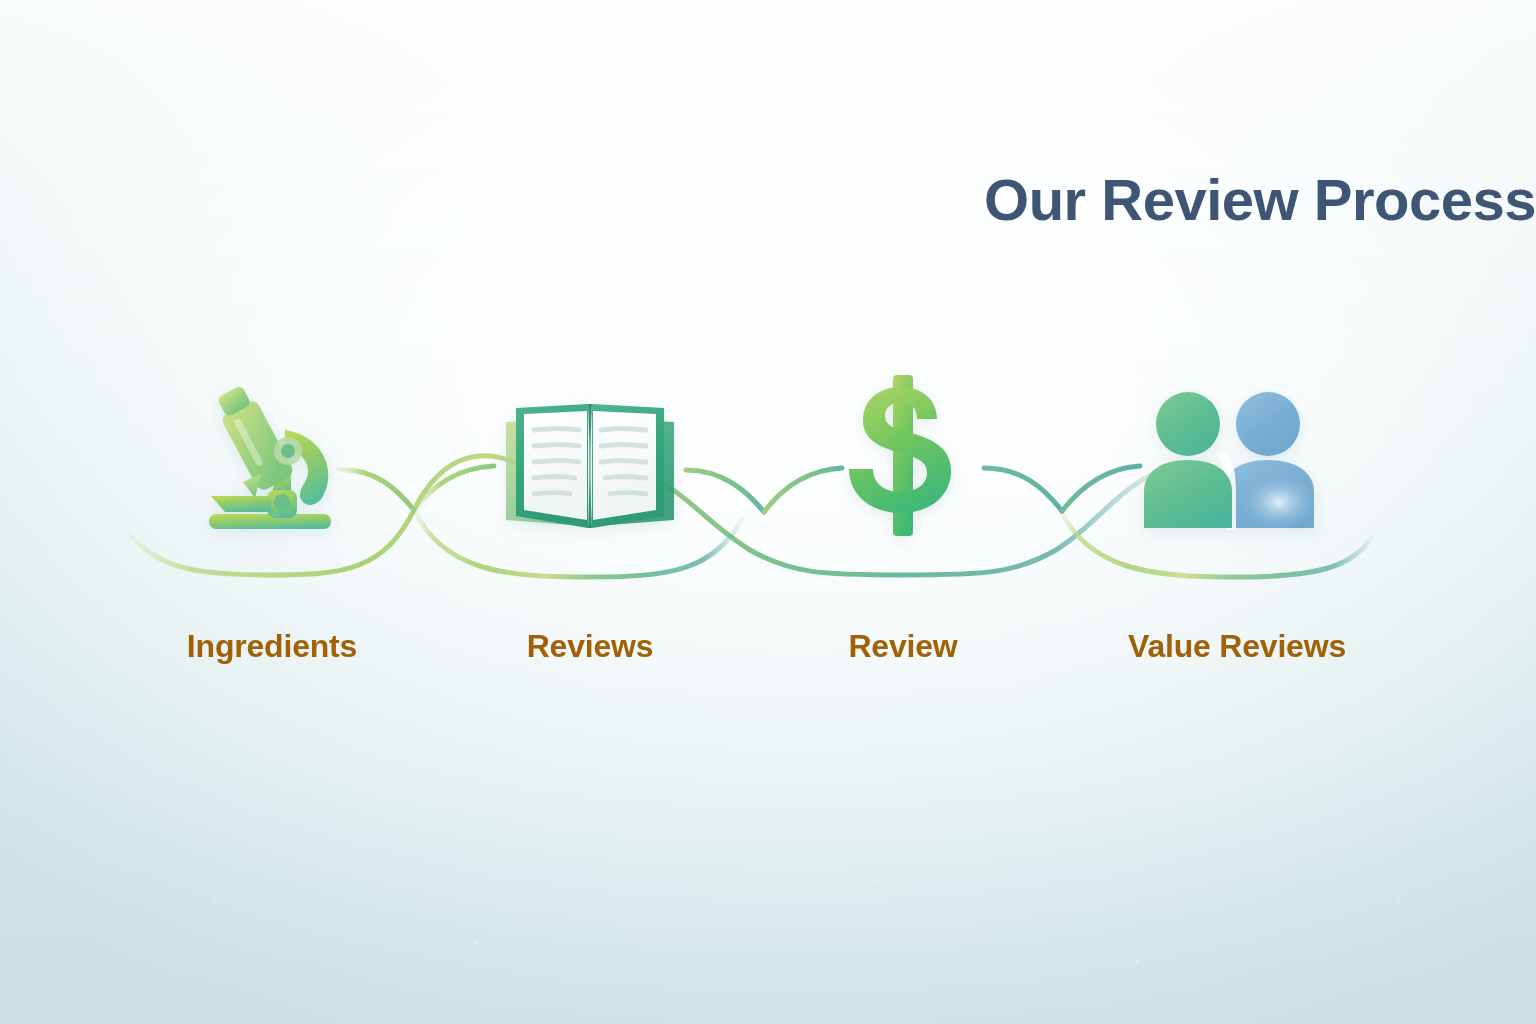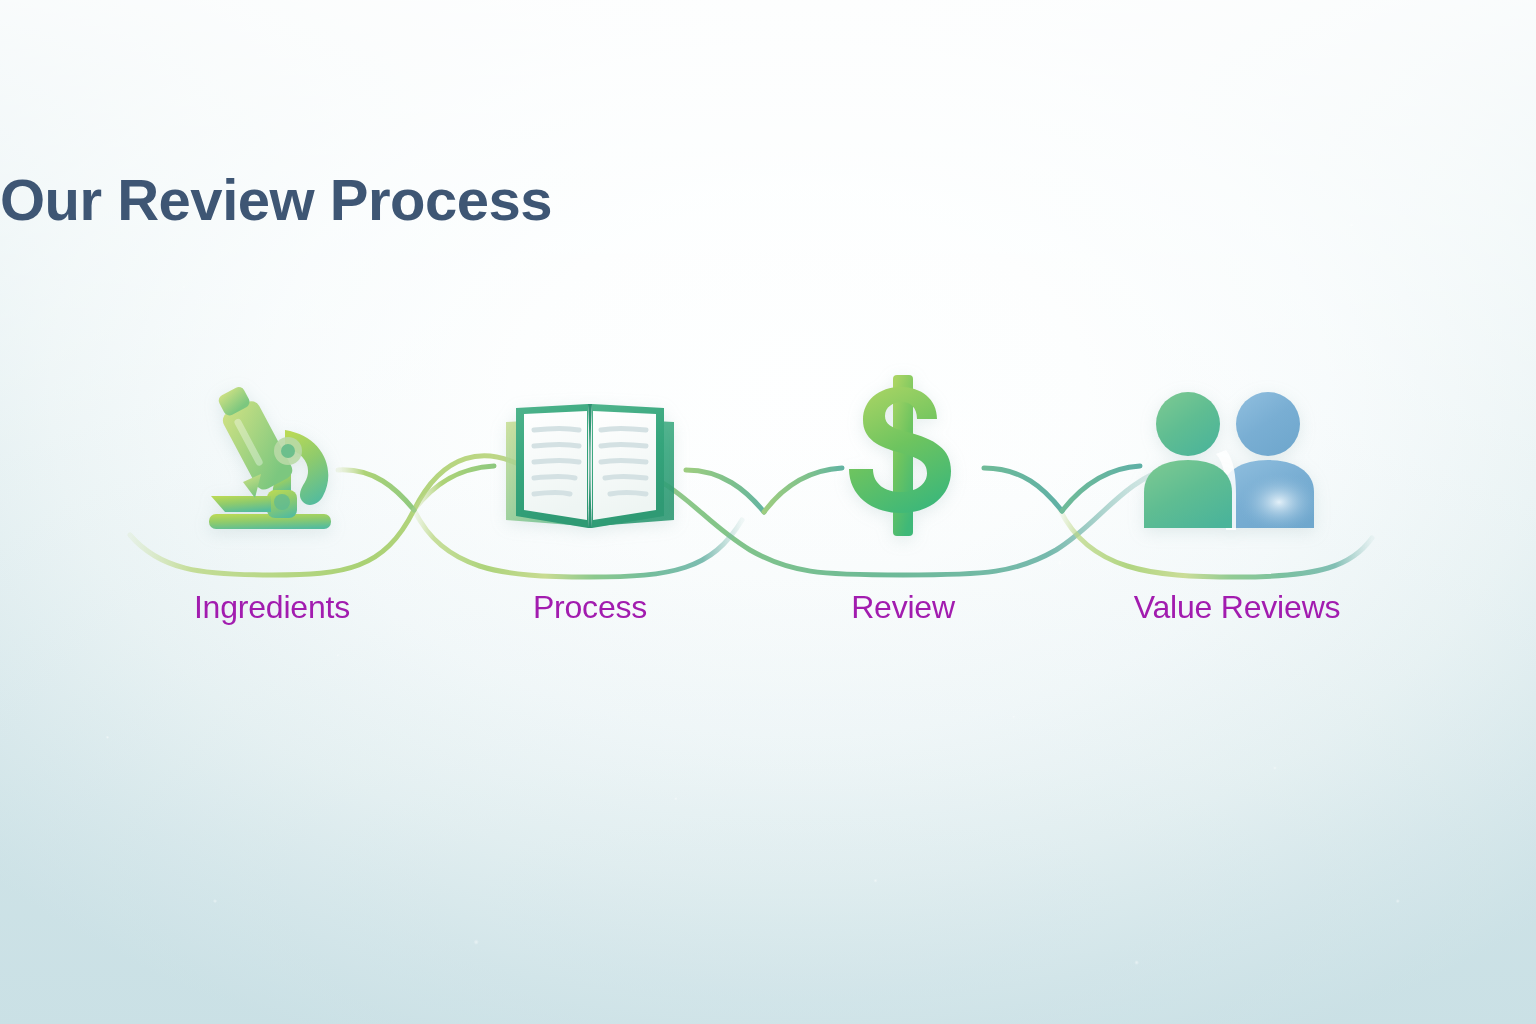--- a/index.html
+++ b/index.html
@@ -44,21 +44,21 @@
       radial-gradient(circle 2.5px at 88% 22%, rgba(255,255,255,.7), transparent 70%),
       radial-gradient(circle 2px at 36% 15%, rgba(255,255,255,.6), transparent 70%),
       radial-gradient(circle 3px at 69% 55%, rgba(255,255,255,.8), transparent 70%),
       radial-gradient(circle 2px at 26% 48%, rgba(255,255,255,.7), transparent 70%);
   }
 
   
   #title {
     position:absolute;
     top:166px; left:0; width:100%;
-    text-align:left;
+    text-align:right;
     font-size:58px;
     font-weight:700;
     letter-spacing:-0.5px;
     color:#3e5674;
   }
 
   
   #connectors {
     position:absolute;
     left:0; top:370px;
@@ -79,24 +79,24 @@
     text-align:center;
   }
   .step-icon {
     height:170px;
     display:flex;
     align-items:flex-end;
     justify-content:center;
   }
   .step-icon svg { display:block; filter: drop-shadow(0 4px 8px rgba(120,160,160,.18)); }
   .step-label {
-    margin-top:51px;
+    margin-top:90px;
     font-size:32px;
-    font-weight:400;
-    color:#a21caf;
+    font-weight:700;
+    color:#a16207;
     letter-spacing:-0.2px;
     white-space:nowrap;
   }
 </style>
 </head>
 <body>
 
 <div id="bg-base"></div>
 <div id="bg-tint"></div>
 <div id="bg-speckle"></div>
@@ -236,21 +236,21 @@
           <path d="M101 42 C 112 40 128 40 146 42"></path>
           <path d="M101 58 C 112 56 128 56 146 58"></path>
           <path d="M101 74 C 112 72 128 72 146 74"></path>
           <path d="M105 90 C 116 88 130 88 146 90"></path>
           <path d="M110 106 C 120 104 132 104 146 106"></path>
         </g>
 
         <path d="M88 16 C 90 50 90 100 88 140 L92 140 C 90 100 90 50 92 16 Z" fill="#2e9372"></path>
       </svg>
     </div>
-    <div class="step-label">Process</div>
+    <div class="step-label">Reviews</div>
   </div>
 
   <div class="step" style="left:903px">
     <div class="step-icon">
       <svg width="120" height="165" viewBox="0 0 120 165">
         <defs>
           <linearGradient id="dollarG" x1="0.2" y1="0" x2="0.6" y2="1">
             <stop offset="0" stop-color="#a9d464"></stop>
             <stop offset="0.5" stop-color="#6ec45f"></stop>
             <stop offset="1" stop-color="#3fb878"></stop>

